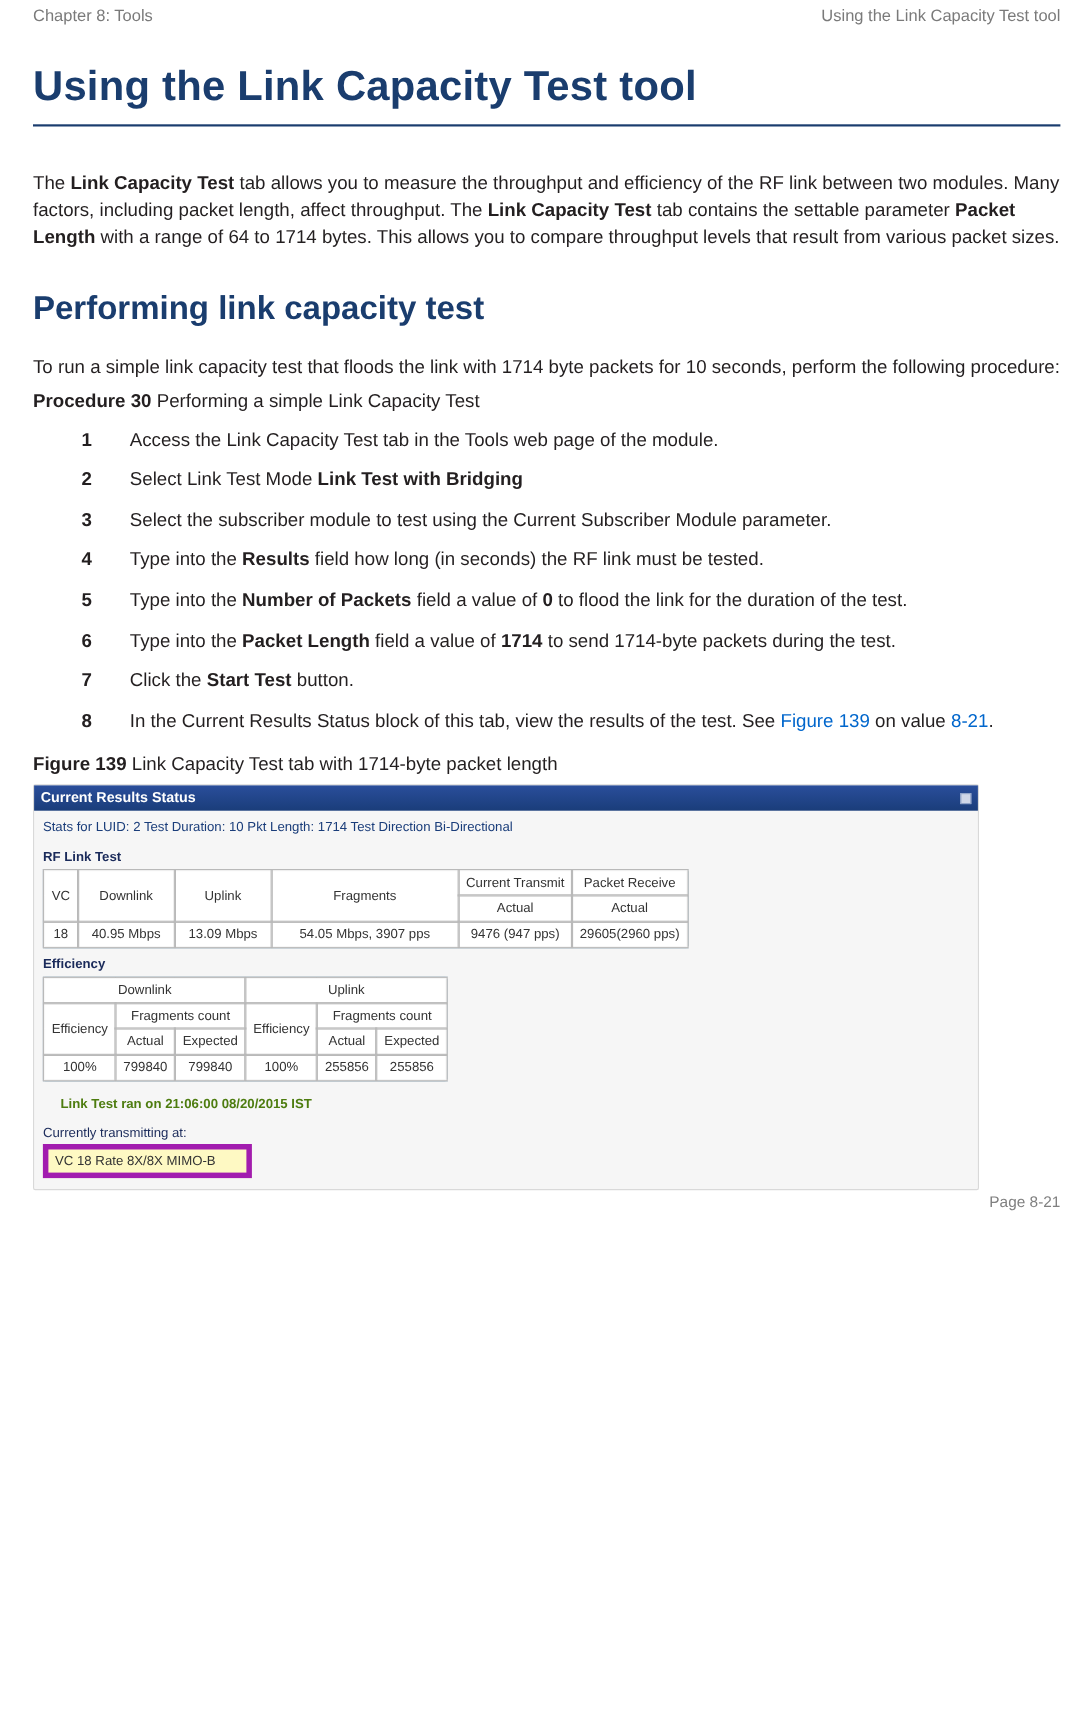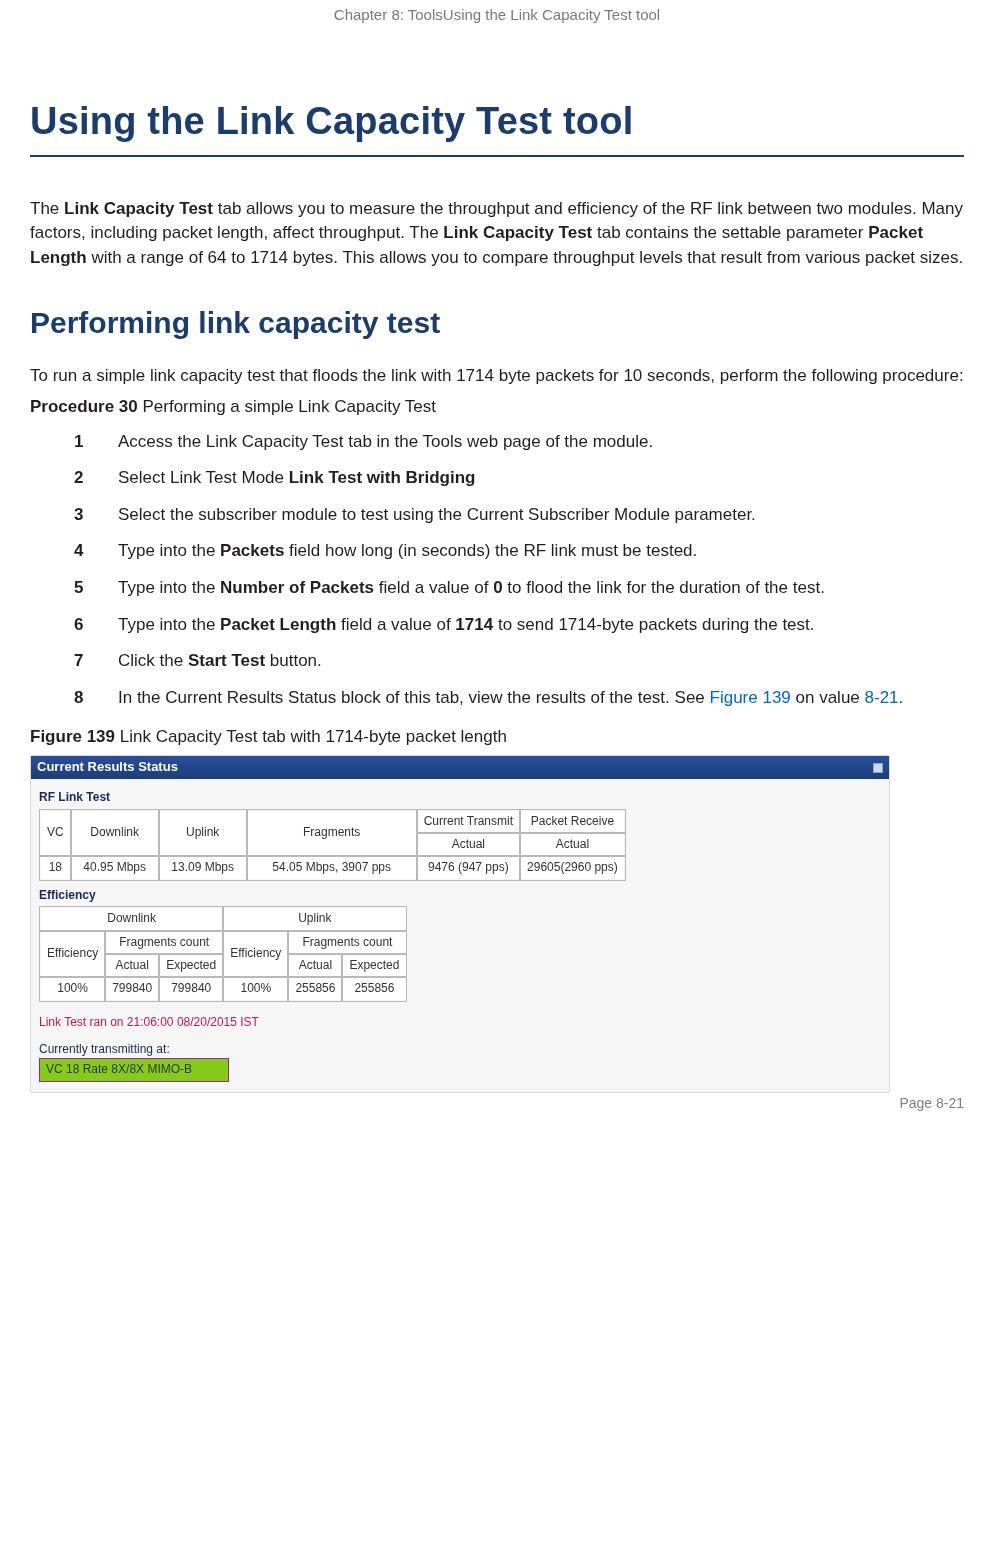--- a/index.html
+++ b/index.html
@@ -7,24 +7,24 @@
   body {
     font-family: "Segoe UI", Tahoma, Arial, sans-serif;
     font-size: 17px;
     color: #231f20;
     width: 988px;
     padding: 4px 24px 24px 30px;
     line-height: 1.45;
   }
   .hdr-row {
     display: flex;
-    justify-content: center;
+    justify-content: space-between;
     font-size: 15px;
     color: #7a7a7a;
-    margin-bottom: 68px;
+    margin-bottom: 26px;
   }
   h1.main-title {
     font-family: "Arial Narrow", Arial, sans-serif;
     font-stretch: condensed;
     font-weight: 700;
     font-size: 38px;
     color: #1a3d6e;
     letter-spacing: 0.2px;
     margin: 0 0 6px 0;
   }
@@ -98,25 +98,25 @@
     background: #0c4a6e;
   }
   table.rf td, table.rf th,
   table.eff td, table.eff th {
     border: 2px solid #f6f6f6;
     outline: 1px solid #b9b9b9;
     padding: 2px 6px;
     text-align: center;
     background: #fff;
   }
-  .ts { color: #be185d; margin: 12px 0 10px 0; }
+  .ts { color: #4d7c0f; margin: 12px 0 10px 16px; font-weight: bold; }
   .cur-transmit { font-weight: 400; color: #1a2a5a; }
   .cur-rate {
-    border: 1px solid #a21caf;
-    background: #84cc16;
+    border: 5px solid #a21caf;
+    background: #fef9c3;
     padding: 2px 6px;
     display: inline-block;
     color: #333;
     min-width: 190px;
     font-size: 12px;
   }
   .footer {
     text-align: right;
     color: #808080;
     font-size: 14px;
@@ -156,21 +156,21 @@
       <span>Select Link Test Mode </span><span class="b">Link Test with Bridging</span>
     </div>
   </div>
   <div class="step">
     <div class="num">3</div>
     <div class="body">Select the subscriber module to test using the Current Subscriber Module parameter.</div>
   </div>
   <div class="step">
     <div class="num">4</div>
     <div class="body">
-      <span>Type into the </span><span class="b">Packets</span><span> field how long (in seconds) the RF link must be tested.</span>
+      <span>Type into the </span><span class="b">Results</span><span> field how long (in seconds) the RF link must be tested.</span>
     </div>
   </div>
   <div class="step">
     <div class="num">5</div>
     <div class="body">
       <span>Type into the </span><span class="b">Number of Packets</span><span> field a value of </span><span class="b">0</span><span> to flood the link for the duration of the test.</span>
     </div>
   </div>
   <div class="step">
     <div class="num">6</div>
@@ -195,20 +195,21 @@
 <p class="fig-caption">
   <span class="b">Figure 139</span><span> Link Capacity Test tab with 1714-byte packet length</span>
 </p>
 
 <div class="fig-wrap">
   <div class="panel-titlebar">
     <span>Current Results Status</span>
     <span class="minicon"></span>
   </div>
   <div class="panel-body">
+    <div class="stats-line">Stats for LUID: 2   Test Duration: 10   Pkt Length: 1714   Test Direction Bi-Directional</div>
 
     <div class="sublabel">RF Link Test</div>
     <table class="rf">
       <tbody>
           <tr>
         <td rowspan="2">VC</td>
         <td rowspan="2" style="min-width:88px">Downlink</td>
         <td rowspan="2" style="min-width:88px">Uplink</td>
         <td rowspan="2" style="min-width:170px">Fragments</td>
         <td>Current Transmit</td>

